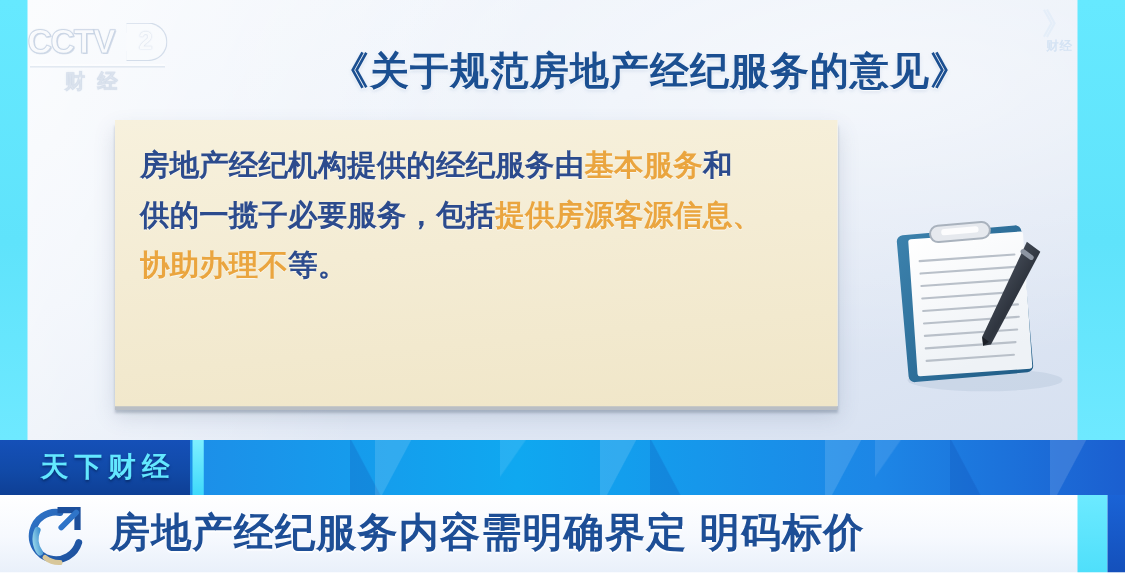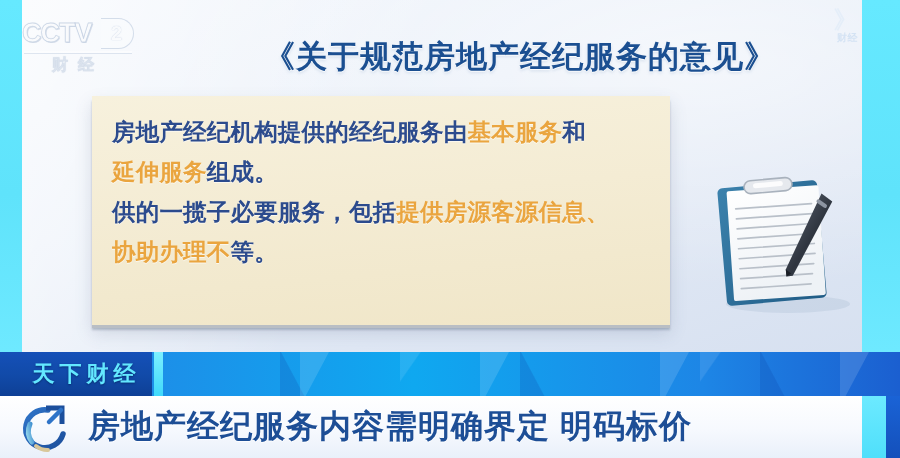--- a/index.html
+++ b/index.html
@@ -276,21 +276,20 @@
     <div class="watermark">
       <div class="wm-mark">》</div>
       <div>财经</div>
     </div>
 
     <div class="doc-title">《关于规范房地产经纪服务的意见》</div>
 
     <div class="card">
       <div id="card-lines">
           <div class="card-text"><span>房地产经纪机构提供的经纪服务由</span><span class="hl">基本服务</span><span>和</span></div>
-          <div class="card-text"><span class="hl">延伸服务</span><span>组成。</span></div>
           <div class="card-text"><span>供的一揽子必要服务，包括</span><span class="hl">提供房源客源信息、</span></div>
           <div class="card-text"><span class="hl">协助办理不</span><span>等。</span></div>
         </div>
     </div>
 
     <div class="clipboard-wrap">
       <svg viewBox="0 0 170 160" width="170" height="160" aria-hidden="true">
         <defs>
           <linearGradient id="boardG" x1="0" y1="0" x2="1" y2="1">
             <stop offset="0%" stop-color="#3c82ad"></stop>

